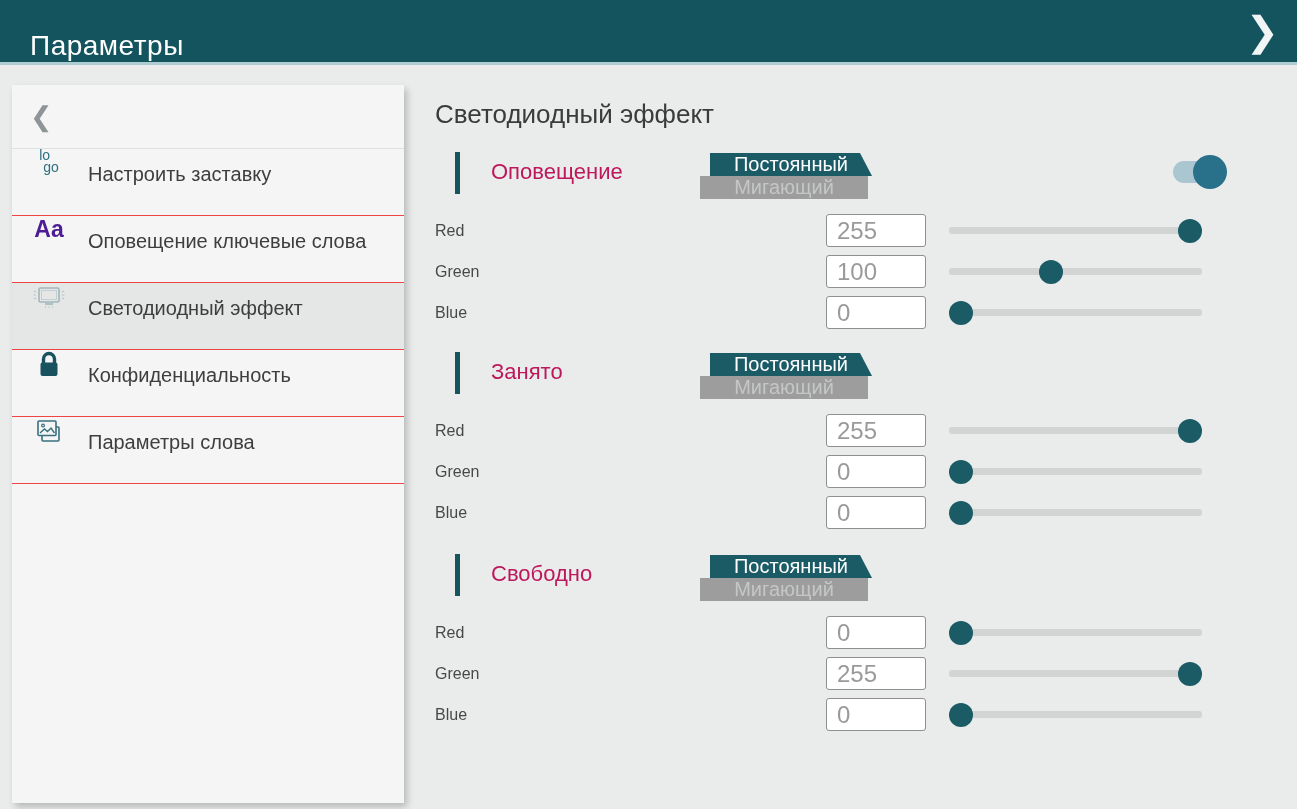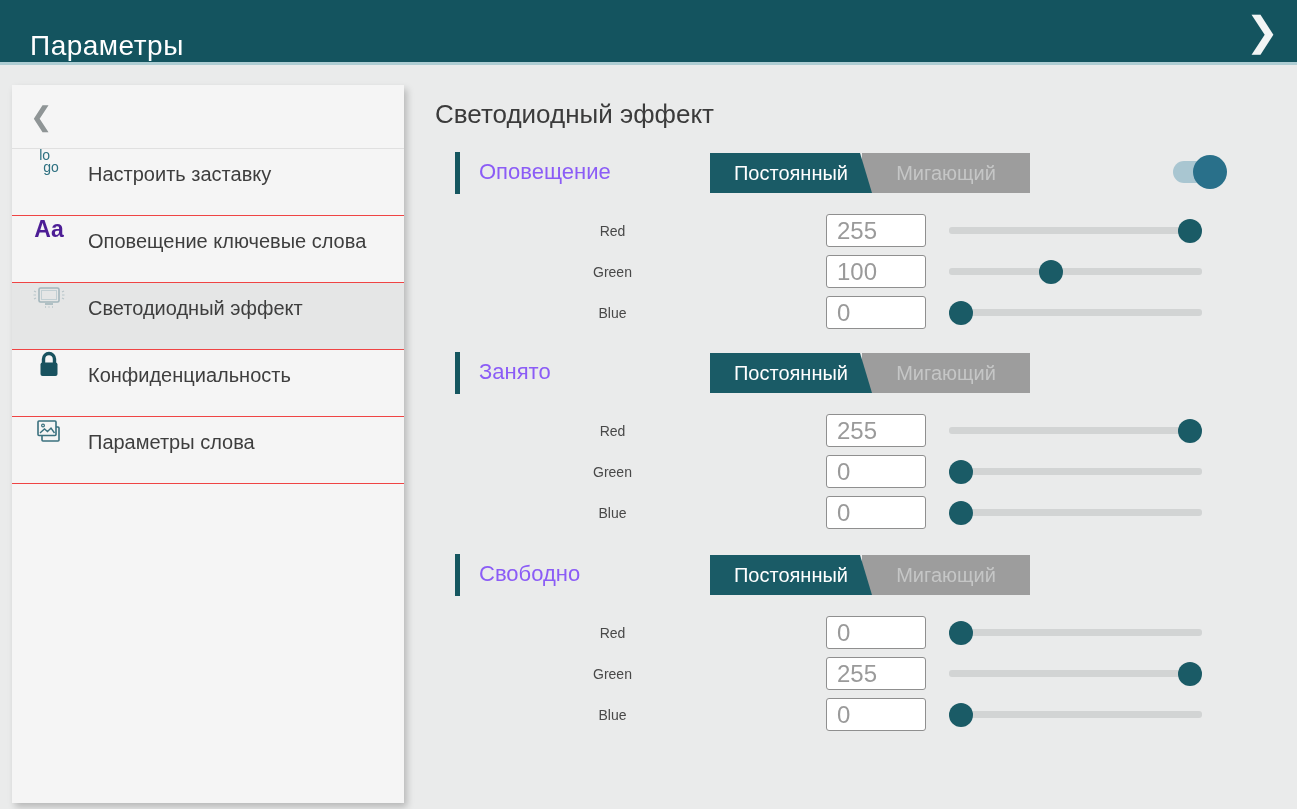--- a/index.html
+++ b/index.html
@@ -48,42 +48,42 @@
   .logo-glyph .lg2 { margin-left: 4px; }
   .aa-glyph { font-size: 23px; font-weight: bold; color: #4c1d95; }
 
   
   .main { position: absolute; left: 435px; top: 95px; width: 862px; height: 714px; }
   .main-title { position: absolute; left: 0; top: 4px; font-size: 26px; font-weight: 400; color: #3b3b3b; }
 
   .section { position: absolute; left: 0; width: 100%; }
   .section-head { position: relative; height: 42px; }
   .accent-bar { position: absolute; left: 20px; top: 0; width: 5px; height: 42px; background: #15565f; }
-  .section-label { position: absolute; left: 44px; top: 7px; font-size: 22px; color: #8b5cf6; }
-
-  .seg { position: absolute; left: 275px; top: 1px; display: flex; height: 40px; }
+  .section-label { position: absolute; left: 56px; top: 7px; font-size: 22px; color: #be185d; }
+
+  .seg { position: absolute; left: 275px; top: 1px; display: flex; height: 40px; flex-direction: column; }
   .seg-on {
     width: 162px; background: #1a5b66; color: #ffffff; z-index: 2;
     display: flex; align-items: center; justify-content: center;
     font-size: 20px; cursor: pointer;
     clip-path: polygon(0 0, calc(100% - 12px) 0, 100% 100%, 0 100%);
   }
   .seg-off {
     width: 168px; margin-left: -10px; background: #9d9d9d; color: #c5c6c6; z-index: 1;
     display: flex; align-items: center; justify-content: center;
     font-size: 20px; cursor: pointer;
   }
 
   .toggle { position: absolute; left: 738px; top: 0; width: 54px; height: 40px; cursor: pointer; }
   .toggle-track { position: absolute; left: 0; top: 9px; width: 44px; height: 22px; border-radius: 11px; background: #a9c6d1; }
   .toggle-knob { position: absolute; right: 0; top: 3px; width: 34px; height: 34px; border-radius: 50%; background: #29708a; }
 
   .rgb-rows { position: absolute; top: 58px; left: 0; width: 775px; }
   .rgb-row { display: flex; align-items: center; height: 41px; }
-  .rgb-label { width: 355px; text-align: center; font-size: 14px; color: #484848; flex-shrink: 0; }
+  .rgb-label { width: 355px; text-align: left; font-size: 16px; color: #484848; flex-shrink: 0; }
   .rgb-input {
     margin-left: 36px; width: 100px; height: 33px; flex-shrink: 0;
     border: 1px solid #8f8f8f; border-radius: 3px; background: #ffffff;
     font-family: "Liberation Sans", sans-serif; font-size: 24px; color: #9a9a9a;
     padding-left: 10px; outline: none;
   }
   .slider { position: relative; margin-left: 23px; width: 253px; height: 24px; flex-shrink: 0; cursor: pointer; }
   .slider-track { position: absolute; left: 0; right: 0; top: 8px; height: 7px; border-radius: 3px; background: #d2d4d4; }
   .slider-knob { position: absolute; top: 0; width: 24px; height: 24px; border-radius: 50%; background: #1a5b66; cursor: grab; }
 </style>

